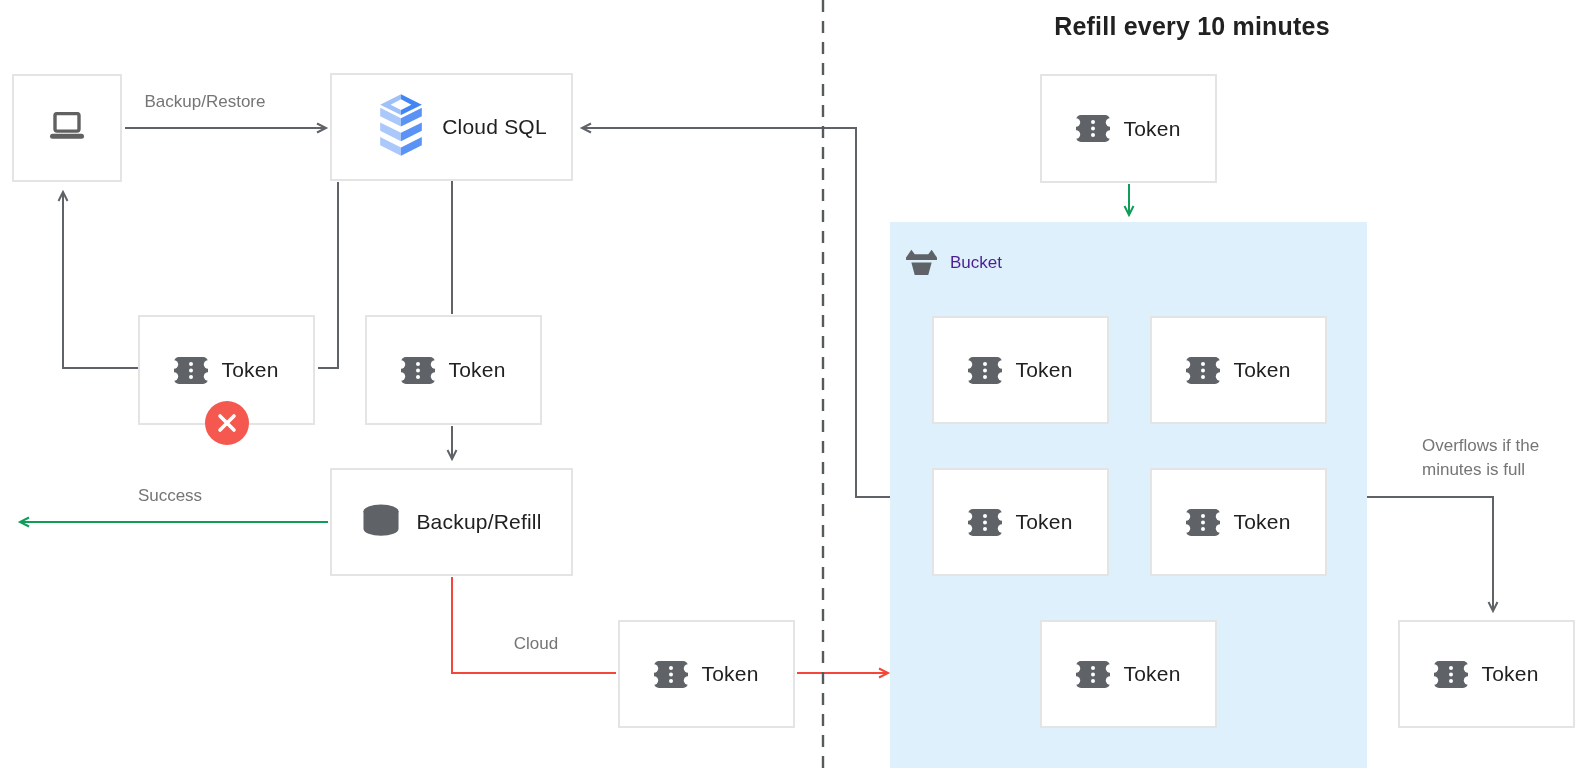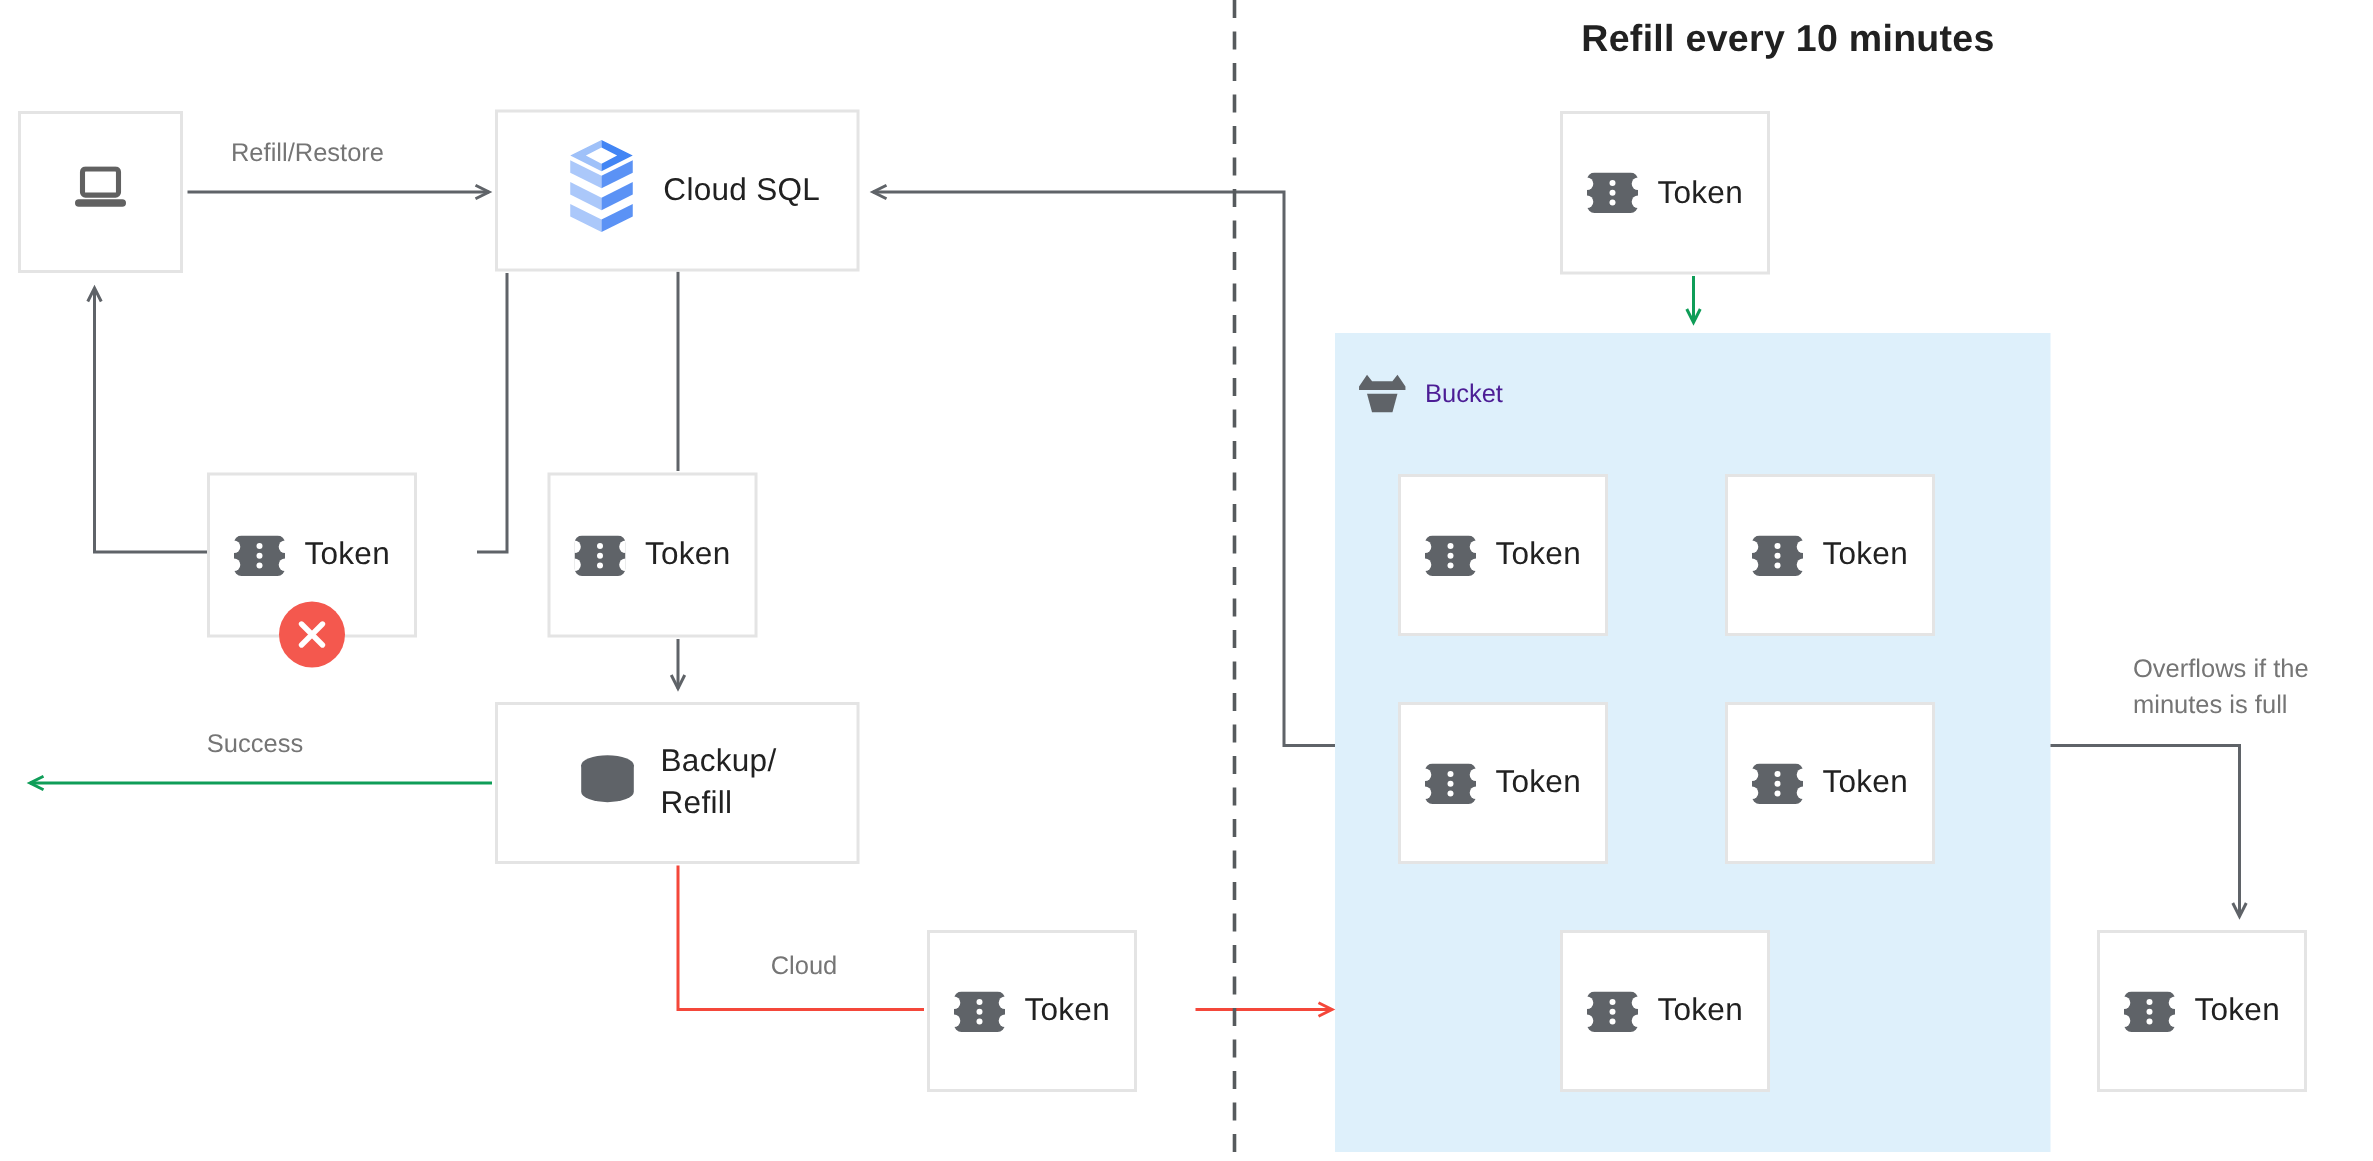--- a/index.html
+++ b/index.html
@@ -8,24 +8,24 @@
   .stage{position:absolute;left:0;top:0;width:1582px;height:774px;}
 
   .bucket-panel{position:absolute;left:890px;top:222px;width:477px;height:546px;
     background:#def0fb;}
 
   svg.wires{position:absolute;left:0;top:0;z-index:2;}
 
   .box{position:absolute;z-index:3;background:#ffffff;border:2px solid #e4e4e4;
     box-sizing:border-box;display:flex;align-items:center;justify-content:center;}
   .box .lbl{color:#212121;font-size:21px;letter-spacing:0.2px;}
-  .token-box{width:140px;height:108px;gap:13px;}
+  .token-box{width:177px;height:108px;gap:13px;}
   .token-box .ticon{display:flex;}
 
-  .node-label2{display:flex;flex-direction:column;line-height:28px;}
+  .node-label2{display:flex;line-height:28px;}
 
   .floating-label{position:absolute;z-index:4;color:#757575;font-size:17px;}
   .center{text-align:center;}
 
   .diagram-title{position:absolute;left:992px;top:12px;width:400px;z-index:4;
     text-align:center;font-size:25px;font-weight:bold;color:#212121;letter-spacing:0.2px;}
 
   .bucket-head{position:absolute;left:905px;top:246px;z-index:4;display:flex;
     align-items:center;gap:12px;}
   .bucket-head .lbl{color:#4c1d95;font-size:17px;}
@@ -276,21 +276,21 @@
         <circle cx="34" cy="7.5" r="4.2" fill="#ffffff"></circle>
           <circle cx="34" cy="19.5" r="4.2" fill="#ffffff"></circle>
         <circle cx="17" cy="7" r="2" fill="#ffffff"></circle>
           <circle cx="17" cy="13.5" r="2" fill="#ffffff"></circle>
         <circle cx="17" cy="20" r="2" fill="#ffffff"></circle>
       </svg>
     </span>
     <span class="lbl">Token</span>
   </div>
 
-  <div class="floating-label center" style="left:115px;top:92px;width:180px;">Refill/Restore</div>
+  <div class="floating-label center" style="left:115px;top:92px;width:180px;">Backup/Restore</div>
 
   <div class="floating-label center" style="left:100px;top:486px;width:140px;">Success</div>
 
   <div class="floating-label center" style="left:496px;top:634px;width:80px;">Cloud</div>
 
   <div class="floating-label" style="left:1422px;top:434px;width:150px;line-height:24px;">
     <span>Overflows if the</span><br>
     <span>minutes is full</span>
   </div>
 

